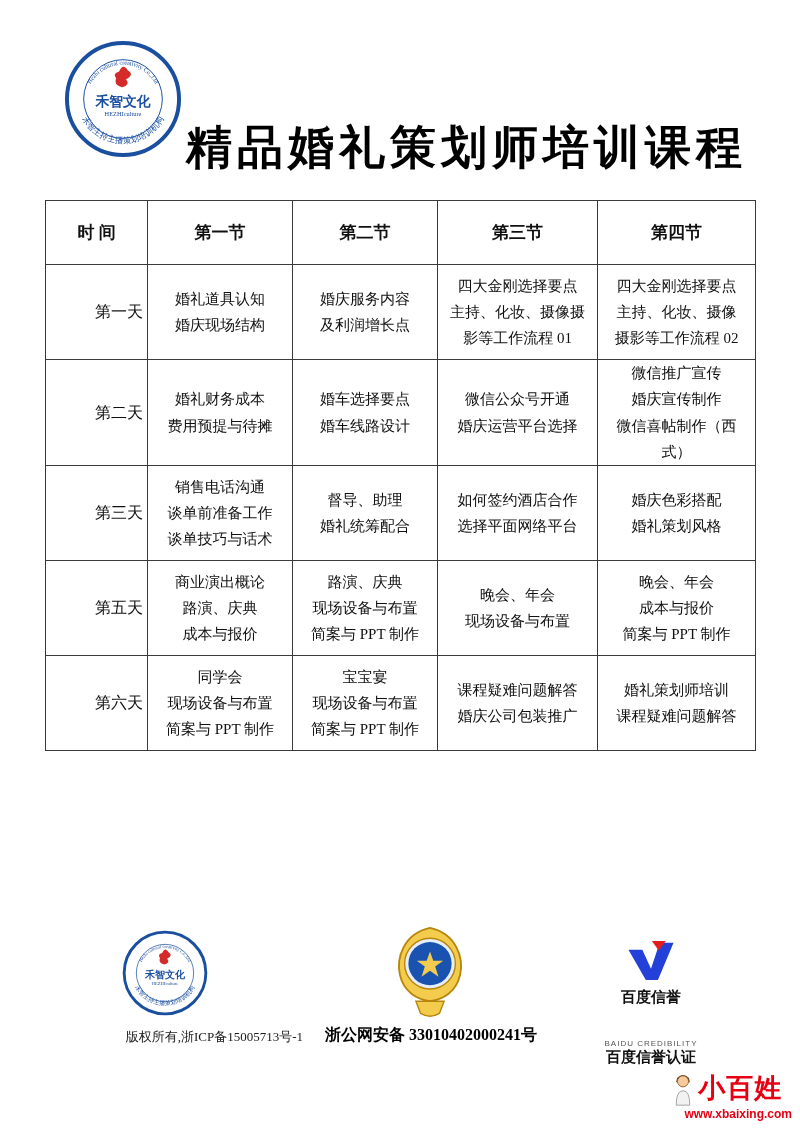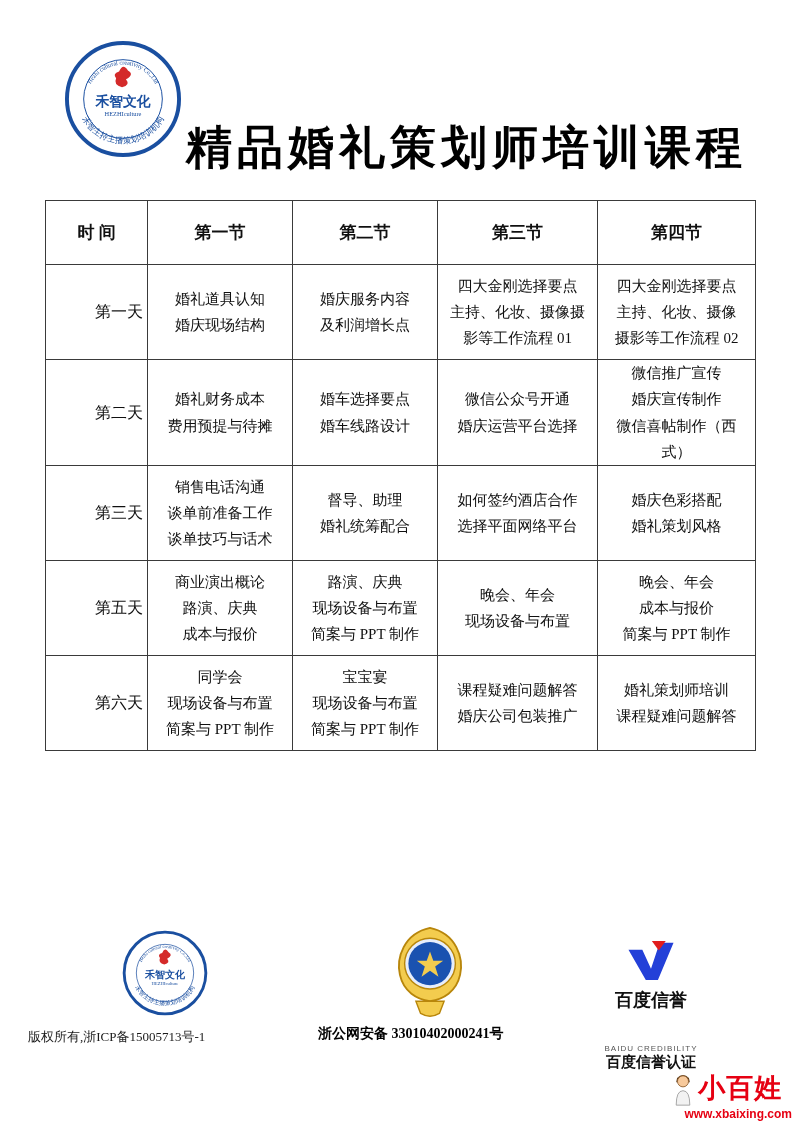--- a/index.html
+++ b/index.html
@@ -18,25 +18,25 @@
                 white-space:pre-line; padding:0 4px; }
   .course-table th { height:64px; font-size:17px; font-weight:bold; text-align:center; }
   .course-table td { height:95px; font-size:15px; line-height:1.75; text-align:center; font-weight:500; }
   .course-table td.day { text-align:right; padding-left:13px; font-size:16px; }
 
   
   .logo-bottom { position:absolute; left:122px; top:930px; width:86px; height:86px; }
   .badge-police { position:absolute; left:392px; top:926px; width:76px; height:94px; }
   .baidu-block { position:absolute; left:596px; top:938px; width:110px; text-align:center; }
   .baidu-block svg { width:52px; height:46px; display:block; margin:0 auto; }
-  .baidu-name { font-size:18px; font-weight:bold; color:#101010; margin-top:4px; font-family:"Liberation Sans",sans-serif; }
+  .baidu-name { font-size:15px; font-weight:bold; color:#101010; margin-top:4px; font-family:"Liberation Sans",sans-serif; }
   .baidu-en { font-size:8px; color:#555; letter-spacing:1px; font-family:"Liberation Sans",sans-serif;margin-top:32px; }
   .baidu-cert { font-size:15px; font-weight:bold; color:#101010; margin-top:0; }
-  .copyright { position:absolute; left:28px; top:1028px; width:275px; text-align:left; font-size:13px; color:#1a1a1a; }
-  .police-rec { position:absolute; left:318px; top:1025px; width:226px; text-align:left; font-size:14px; font-weight:bold; color:#000; }
+  .copyright { position:absolute; left:28px; top:1028px; width:275px; text-align:right; font-size:13px; color:#1a1a1a; }
+  .police-rec { position:absolute; left:318px; top:1025px; width:226px; text-align:center; font-size:16px; font-weight:bold; color:#000; }
 
   
   .watermark { position:absolute; right:8px; top:1070px; text-align:center; color:#e60012; }
   .wm-row { display:flex; align-items:flex-end; justify-content:center; gap:2px; }
   .wm-row svg { width:26px; height:34px; }
   .wm-name { font-size:27px; font-weight:bold; font-family:"Liberation Sans",sans-serif; letter-spacing:1px; }
   .wm-url { font-size:12px; font-weight:bold; font-family:"Liberation Sans",sans-serif; margin-top:1px;margin-left:24px; }
 
   .arc-text { fill:#1a4fa0; }
 </style>

